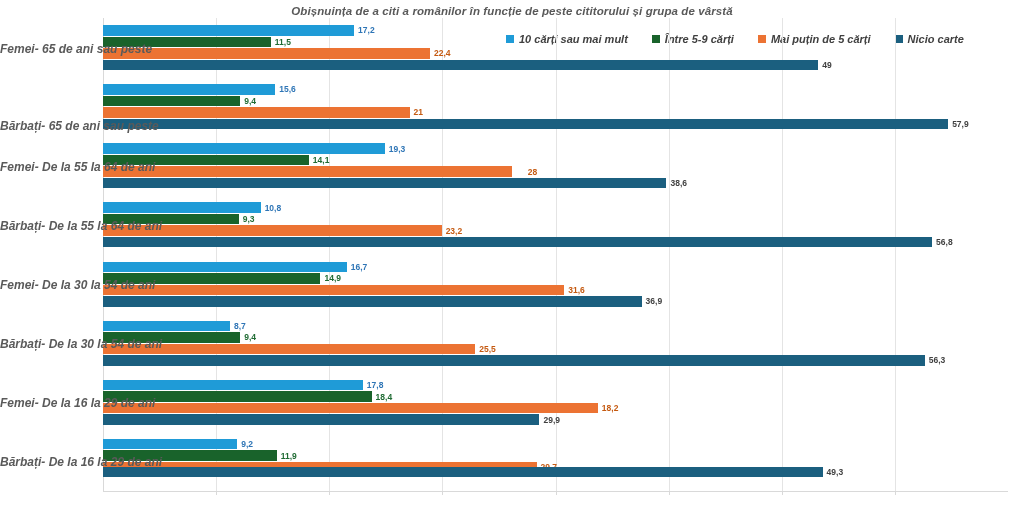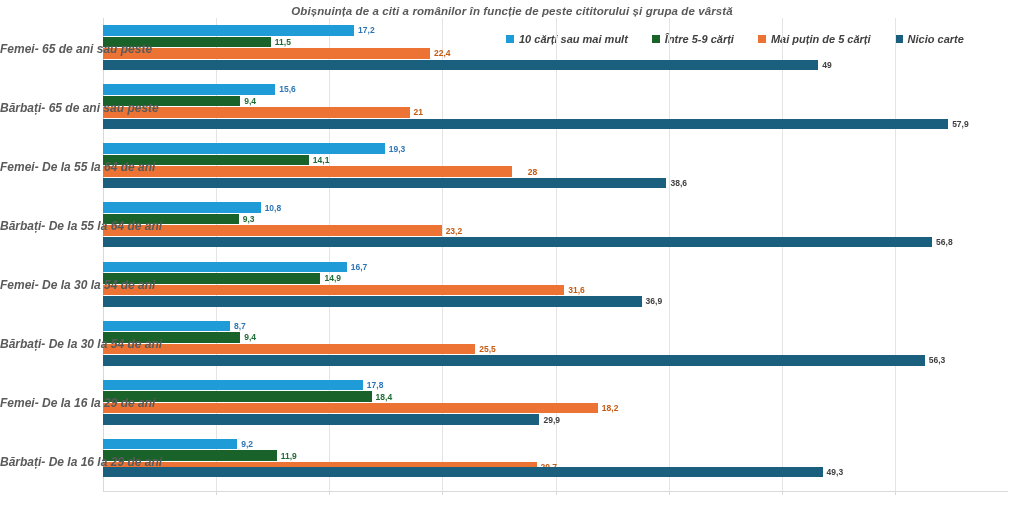--- a/index.html
+++ b/index.html
@@ -247,20 +247,20 @@
     </div>
 
 <div class="tickmark" style="left: 216.125px;"></div>
     <div class="tickmark" style="left: 329.25px;"></div>
     <div class="tickmark" style="left: 442.375px;"></div>
     <div class="tickmark" style="left: 555.5px;"></div>
     <div class="tickmark" style="left: 668.625px;"></div>
     <div class="tickmark" style="left: 781.75px;"></div>
     <div class="tickmark" style="left: 894.875px;"></div>
     <div class="cat-label-box" style="top: 41.5625px;">Femei- 65 de ani sau peste</div>
-    <div class="cat-label-box" style="top: 101px;">Bărbați- 65 de ani sau peste</div>
+    <div class="cat-label-box" style="top: 119px;">Bărbați- 65 de ani sau peste</div>
     <div class="cat-label-box" style="top: 159.812px;">Femei- De la 55 la 64 de ani</div>
     <div class="cat-label-box" style="top: 218.938px;">Bărbați- De la 55 la 64 de ani</div>
     <div class="cat-label-box" style="top: 278.062px;">Femei- De la 30 la 54 de ani</div>
     <div class="cat-label-box" style="top: 337.188px;">Bărbați- De la 30 la 54 de ani</div>
     <div class="cat-label-box" style="top: 396.312px;">Femei- De la 16 la 29 de ani</div>
     <div class="cat-label-box" style="top: 455.438px; text-align: right;">Bărbați- De la 16 la 29 de ani</div>
   </div>
 
 </body></html>

